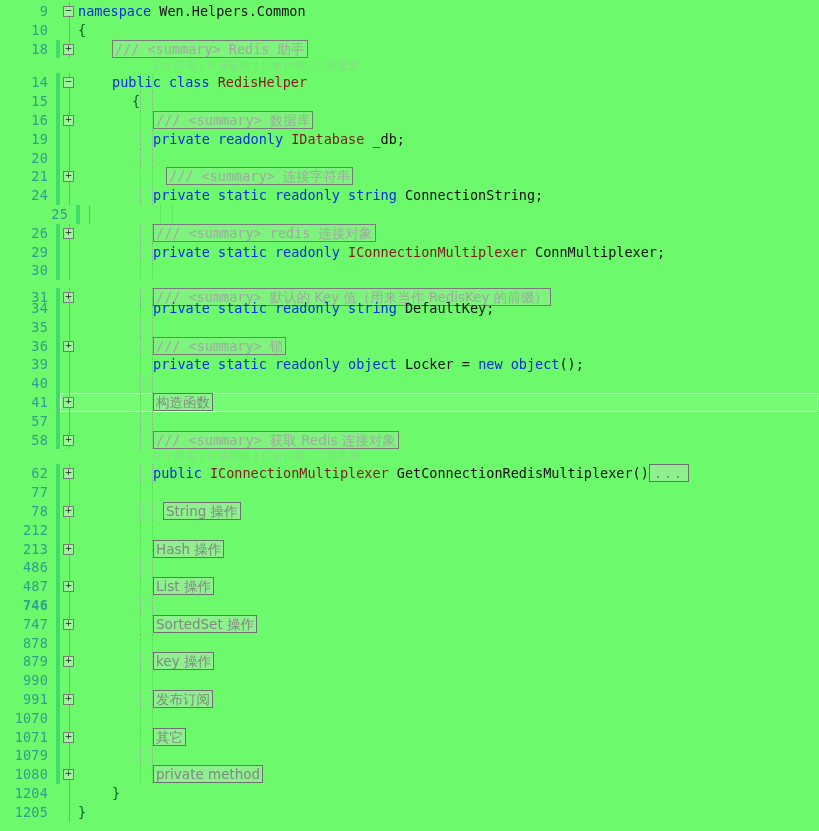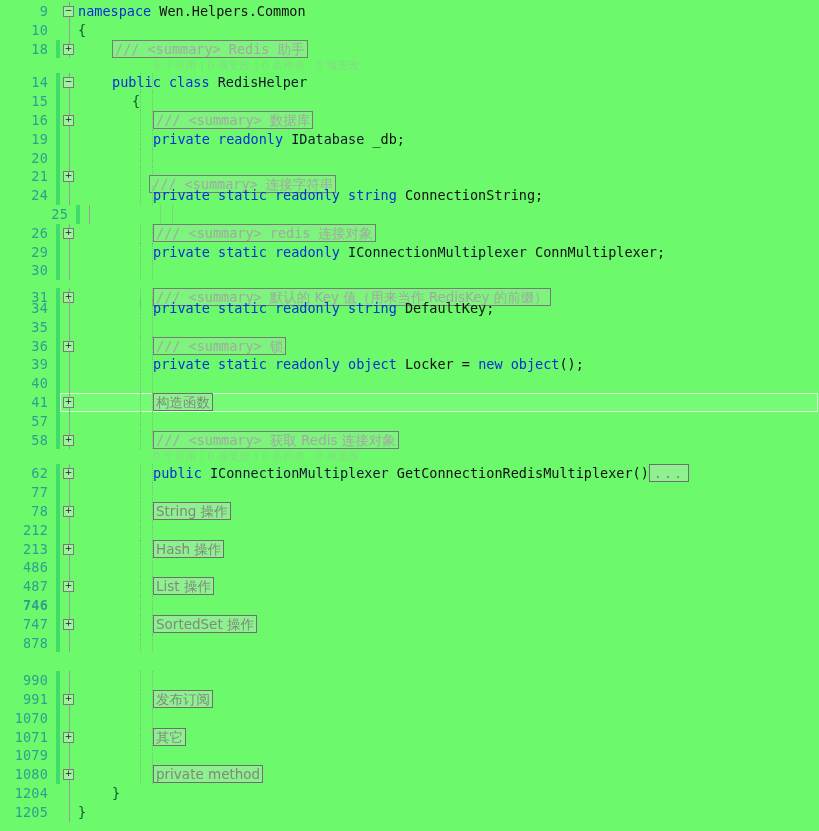--- a/index.html
+++ b/index.html
@@ -115,21 +115,21 @@
     position: absolute;
     top: 0;
     bottom: 0;
     width: 0;
     border-left: 1px dotted #7bbd7b;
   }
   .g1 { left: 140px; }
   .g2 { left: 152px; }
 
   .kw   { color: #0a2fd8; }
-  .type { color: #0f172a; }
+  .type { color: #7f1d1d; }
   .plain{ color: #101010; }
   .brace{ color: #0a5e2a; }
 
   
   .collapsed {
     display: inline-block;
     border: 1px solid #6f6f6f;
     background: #8ef08e;
     color: #7f8a7f;
     padding: 0 2px;
@@ -252,21 +252,21 @@
     </div>
     <div class="row" style="position: absolute; left: 0px; right: 0px; top: 167.4px;">
       <div class="lnum">21</div>
       <div class="chg"></div>
       <div class="outline">
         <div class="vline"></div>
         <div class="glyph plus"></div>
       </div>
       <div class="guide g1"></div>
       <div class="guide g2"></div>
-      <div class="code" style="left: 149px; margin-top: 8px;"><span class="sumbox"><span>/// &lt;summary&gt; </span><span class="cn">连接字符串</span></span></div>
+      <div class="code" style="left: 166px;"><span class="sumbox"><span>/// &lt;summary&gt; </span><span class="cn">连接字符串</span></span></div>
     </div>
     <div class="row" style="position: absolute; left: 0px; right: 0px; top: 186.2px; padding-left: 48px;">
       <div class="lnum">24</div>
       <div class="chg"></div>
       <div class="outline">
         <div class="vline"></div>
       </div>
       <div class="guide g1"></div>
       <div class="guide g2"></div>
       <div class="code" style="left: 153px;"><span class="kw">private static readonly string</span><span class="plain"> ConnectionString;</span></div>
@@ -432,21 +432,21 @@
     </div>
     <div class="row" style="position: absolute; left: 0px; right: 0px; top: 502px;">
       <div class="lnum">78</div>
       <div class="chg"></div>
       <div class="outline">
         <div class="vline"></div>
         <div class="glyph plus"></div>
       </div>
       <div class="guide g1"></div>
       <div class="guide g2"></div>
-      <div class="code" style="left: 153px;"><span class="collapsed cn">String 操作</span></div>
+      <div class="code" style="left: 163px;"><span class="collapsed cn">String 操作</span></div>
     </div>
     <div class="row" style="position: absolute; left: 0px; right: 0px; top: 520.8px;">
       <div class="lnum">212</div>
       <div class="chg"></div>
       <div class="outline">
         <div class="vline"></div>
       </div>
       <div class="guide g1"></div>
       <div class="guide g2"></div>
       <div class="code" style="left: 153px;"></div>
@@ -506,20 +506,31 @@
     </div>
     <div class="row" style="position: absolute; left: 0px; right: 0px; top: 633.6px;">
       <div class="lnum">878</div>
       <div class="chg"></div>
       <div class="outline">
         <div class="vline"></div>
       </div>
       <div class="guide g1"></div>
       <div class="guide g2"></div>
       <div class="code" style="left: 153px;"></div>
+    </div>
+    <div class="row" style="position: absolute; left: 0px; right: 0px; top: 652.4px;">
+      <div class="lnum">879</div>
+      <div class="chg"></div>
+      <div class="outline">
+        <div class="vline"></div>
+        <div class="glyph plus"></div>
+      </div>
+      <div class="guide g1"></div>
+      <div class="guide g2"></div>
+      <div class="code" style="left: 153px;"><span class="collapsed cn">key 操作</span></div>
     </div>
     <div class="row" style="position: absolute; left: 0px; right: 0px; top: 671.2px;">
       <div class="lnum">990</div>
       <div class="chg"></div>
       <div class="outline">
         <div class="vline"></div>
       </div>
       <div class="guide g1"></div>
       <div class="guide g2"></div>
       <div class="code" style="left: 153px;"></div>

